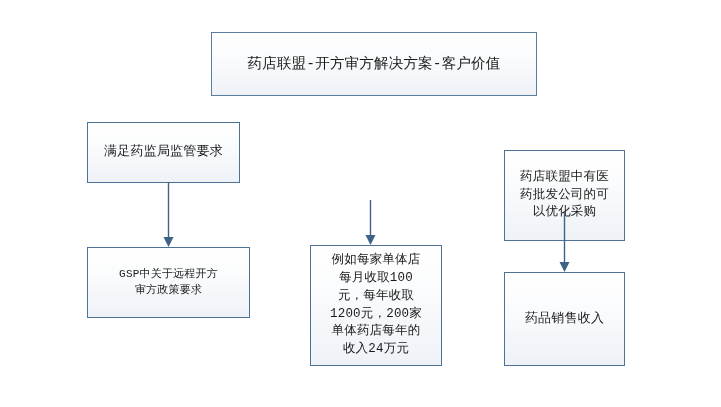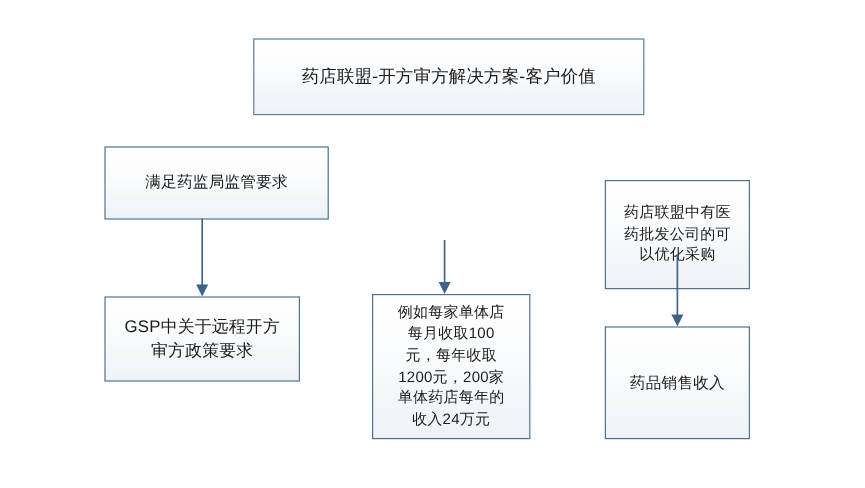--- a/index.html
+++ b/index.html
@@ -6,21 +6,21 @@
     margin: 0;
     padding: 0;
     background: #ffffff;
   }
   #canvas {
     position: relative;
     width: 721px;
     height: 407px;
     background: #ffffff;
     overflow: hidden;
-    font-family: Liberation Sans, sans-serif;
+    font-family: Liberation Mono, monospace;
   }
 
   
   .node {
     position: absolute;
     box-sizing: border-box;
     border: 1px solid #4d7296;
     background: linear-gradient(180deg, #ffffff 0%, #fbfcfd 35%, #eef2f7 100%);
     display: flex;
     align-items: center;
@@ -44,30 +44,30 @@
     width: 326px;
     height: 64px;
     font-size: 14.5px;
     border-color: #5a7da0;
   }
 
   
   .node-l1 {
     left: 87px;
     top: 122px;
-    width: 187px;
+    width: 153px;
     height: 61px;
     font-size: 13px;
   }
   .node-l2 {
     left: 87px;
     top: 247px;
     width: 163px;
     height: 71px;
-    font-size: 14px;
+    font-size: 11px;
   }
 
   
   .node-m1 {
     left: 310px;
     top: 105px;
     width: 121px;
     height: 96px;
     font-size: 12.5px;
   }

